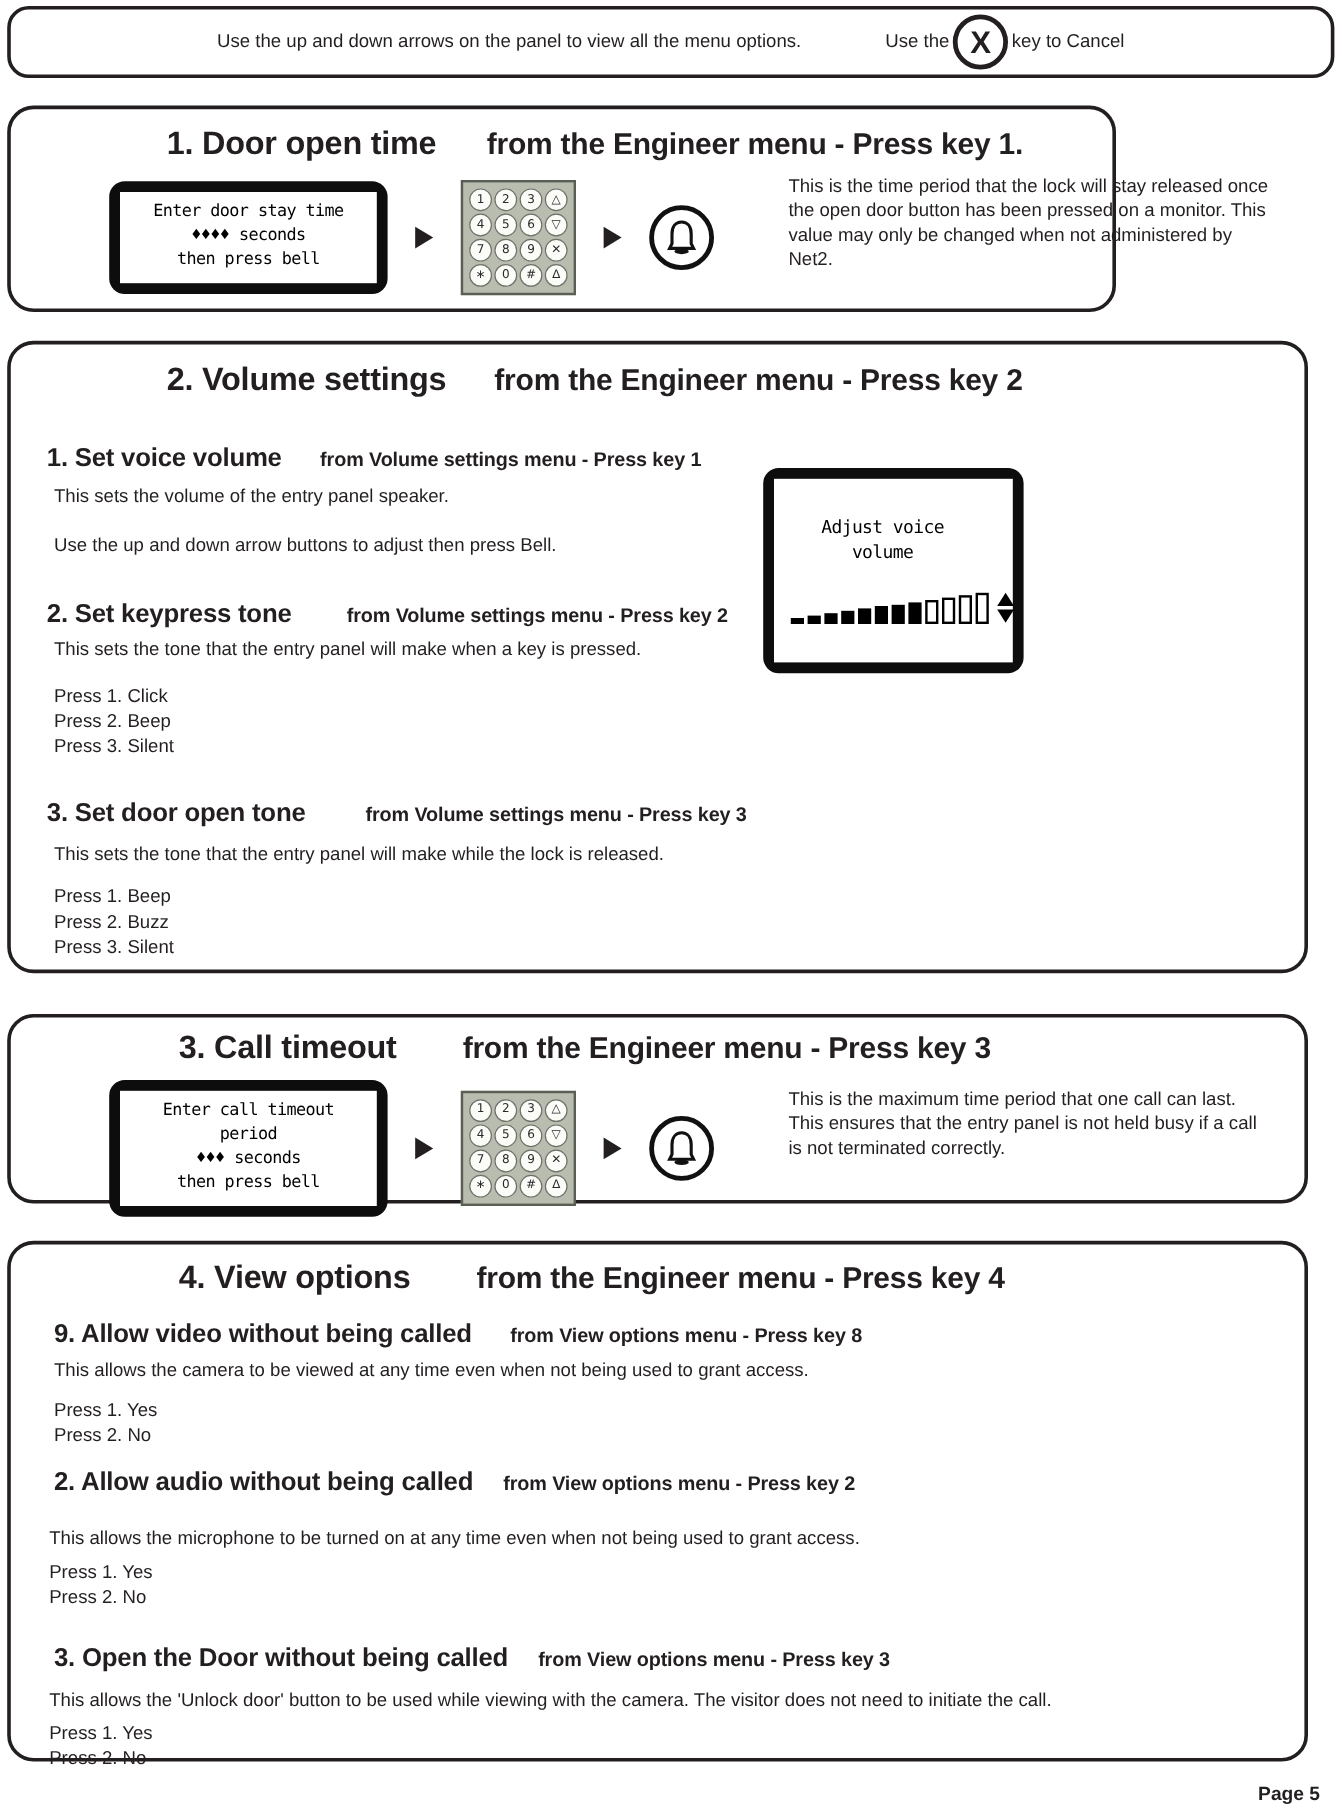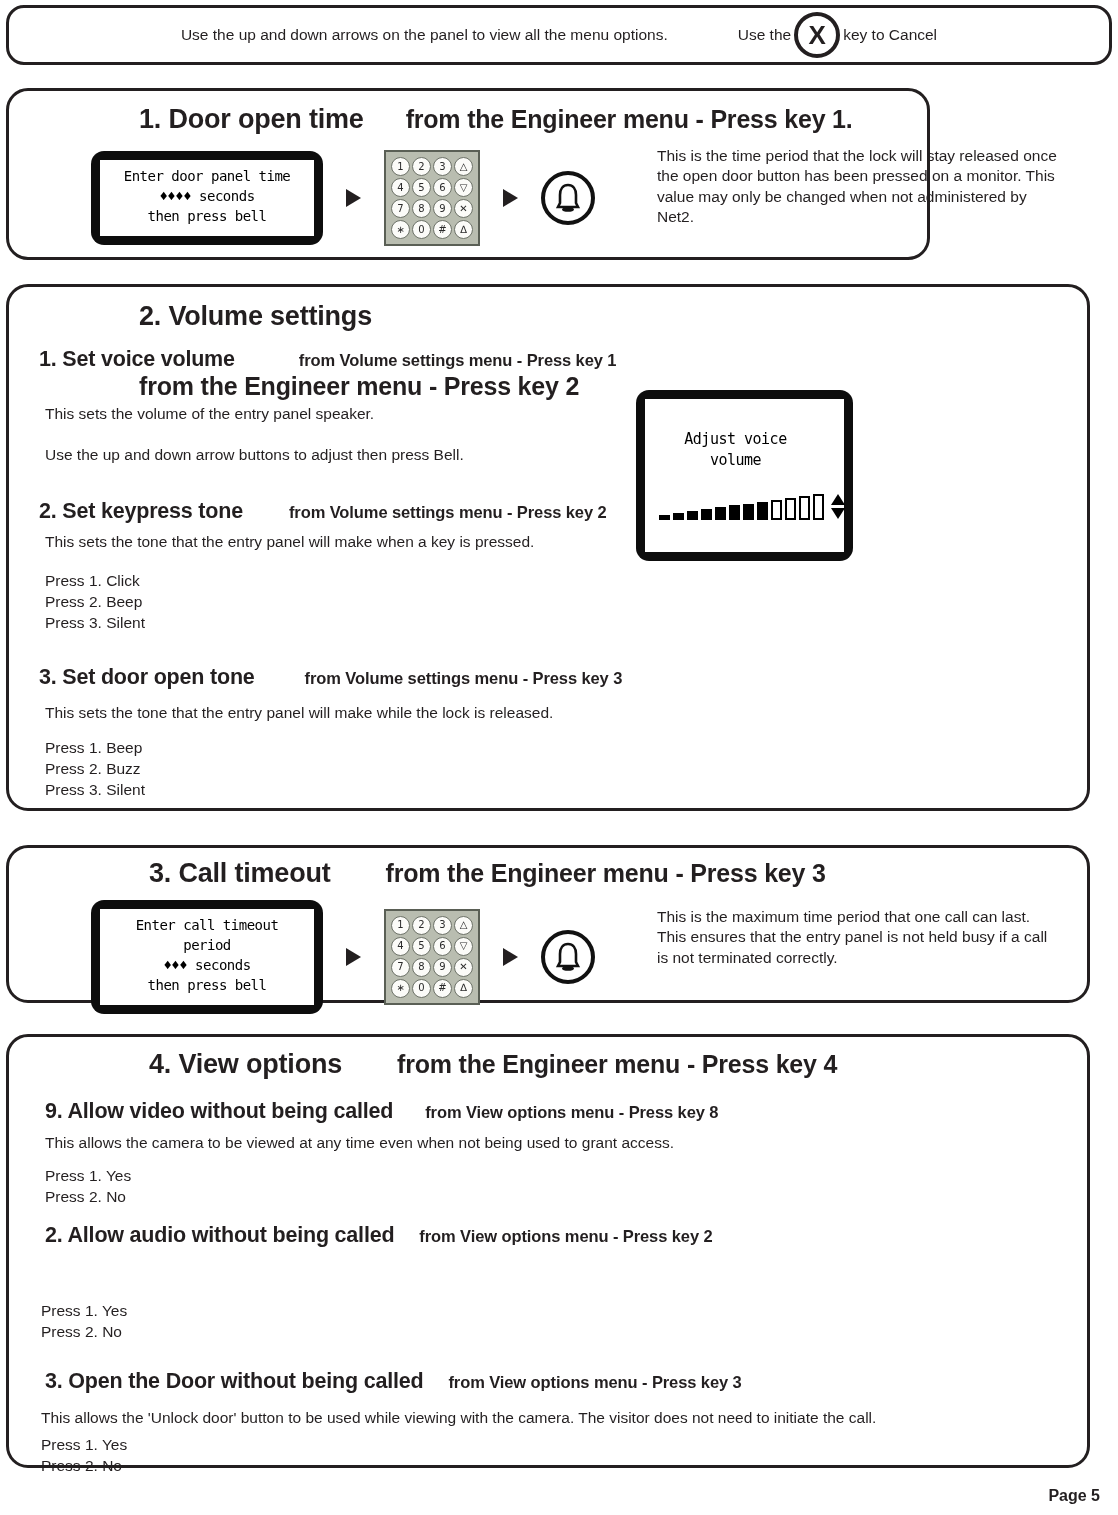--- a/index.html
+++ b/index.html
@@ -238,21 +238,21 @@
 </div>
 
 <div class="panel" id="sec-door">
   <div class="sec-head" style="position:absolute;left:130px;top:13px;gap:42px;">
     <span class="sec-title">1. Door open time</span>
     <span class="sec-sub">from the Engineer menu - Press key 1.</span>
   </div>
 
   <div class="flow-row" style="position:absolute;left:82px;top:59px;gap:23px;">
     <div class="lcd">
-      <div class="lcd-screen" style="width:214px;">Enter door panel time
+      <div class="lcd-screen" style="width:214px;">Enter door stay time
 ♦♦♦♦ seconds
 then press bell</div>
     </div>
     <div class="flow-arrow"></div>
     <div class="keypad">
       <span class="key">1</span>
       <span class="key">2</span>
       <span class="key">3</span>
       <span class="key">△</span>
       <span class="key">4</span>
@@ -274,26 +274,26 @@
         <path d="M15 3 C20 3 23 7 23 13 L23 21 L25 25 L5 25 L7 21 L7 13 C7 7 10 3 15 3 Z" fill="none" stroke="#111" stroke-width="2.6"></path>
         <ellipse cx="15" cy="27.5" rx="6" ry="2.3" fill="#111"></ellipse>
       </svg>
     </div>
   </div>
 
   <div class="body-text" style="position:absolute;left:648px;top:55px;width:400px;">This is the time period that the lock will stay released once the open door button has been pressed on a monitor. This value may only be changed when not administered by Net2.</div>
 </div>
 
 <div class="panel" id="sec-volume">
-  <div class="sec-head" style="position:absolute;left:130px;top:14px;gap:40px;flex-direction:column;">
+  <div class="sec-head" style="position:absolute;left:130px;top:14px;gap:40px;">
     <span class="sec-title">2. Volume settings</span>
     <span class="sec-sub">from the Engineer menu - Press key 2</span>
   </div>
 
-  <div class="sub-head" style="position:absolute;left:30px;top:60px;gap:64px;">
+  <div class="sub-head" style="position:absolute;left:30px;top:82px;gap:32px;">
     <span class="sub-title">1. Set voice volume</span>
     <span class="sub-sub">from Volume settings menu - Press key 1</span>
   </div>
   <div class="body-text" style="position:absolute;left:36px;top:117px;width:540px;">This sets the volume of the entry panel speaker.</div>
   <div class="body-text" style="position:absolute;left:36px;top:158px;width:560px;">Use the up and down arrow buttons to adjust then press Bell.</div>
 
   <div class="lcd lcd-vol" style="position:absolute;left:627px;top:103px;">
     <div class="lcd-screen" style="width:199px;">
       <div class="vol-label">Adjust voice volume</div>
       <div class="vol-row">
@@ -379,20 +379,21 @@
     <span class="sub-sub">from View options menu - Press key 8</span>
   </div>
   <div class="body-text" style="position:absolute;left:36px;top:96px;width:900px;">This allows the camera to be viewed at any time even when not being used to grant access.</div>
   <div class="press-list" style="position:absolute;left:36px;top:129px;">Press 1. Yes
 Press 2. No</div>
 
   <div class="sub-head" style="position:absolute;left:36px;top:186px;gap:25px;">
     <span class="sub-title">2. Allow audio without being called</span>
     <span class="sub-sub">from View options menu - Press key 2</span>
   </div>
+  <div class="body-text" style="position:absolute;left:32px;top:236px;width:920px;">This allows the microphone to be turned on at any time even when not being used to grant access.</div>
   <div class="press-list" style="position:absolute;left:32px;top:264px;">Press 1. Yes
 Press 2. No</div>
 
   <div class="sub-head" style="position:absolute;left:36px;top:332px;gap:25px;">
     <span class="sub-title">3. Open the Door without being called</span>
     <span class="sub-sub">from View options menu - Press key 3</span>
   </div>
   <div class="body-text" style="position:absolute;left:32px;top:371px;width:1040px;">This allows the 'Unlock door' button to be used while viewing with the camera. The visitor does not need to initiate the call.</div>
   <div class="press-list" style="position:absolute;left:32px;top:398px;">Press 1. Yes
 Press 2. No</div>

